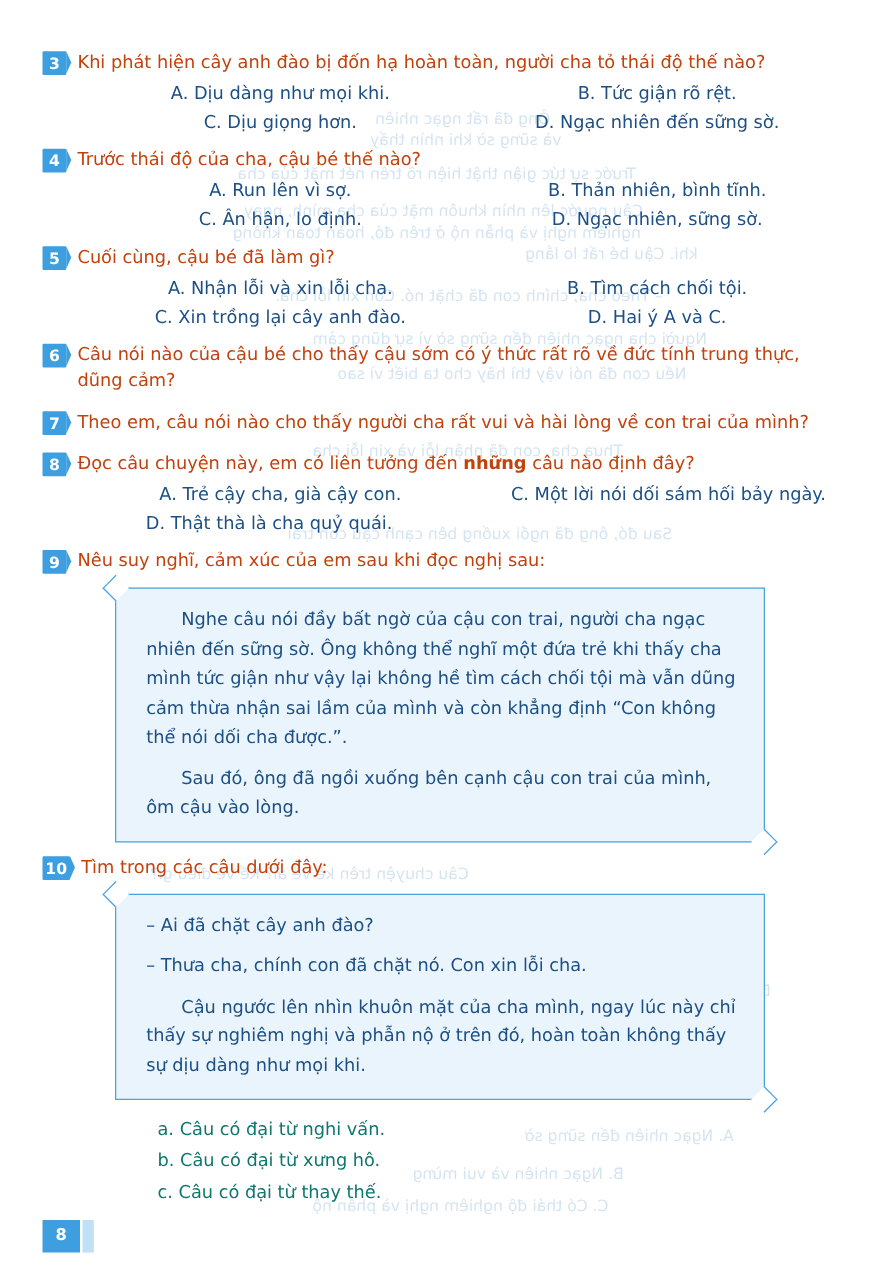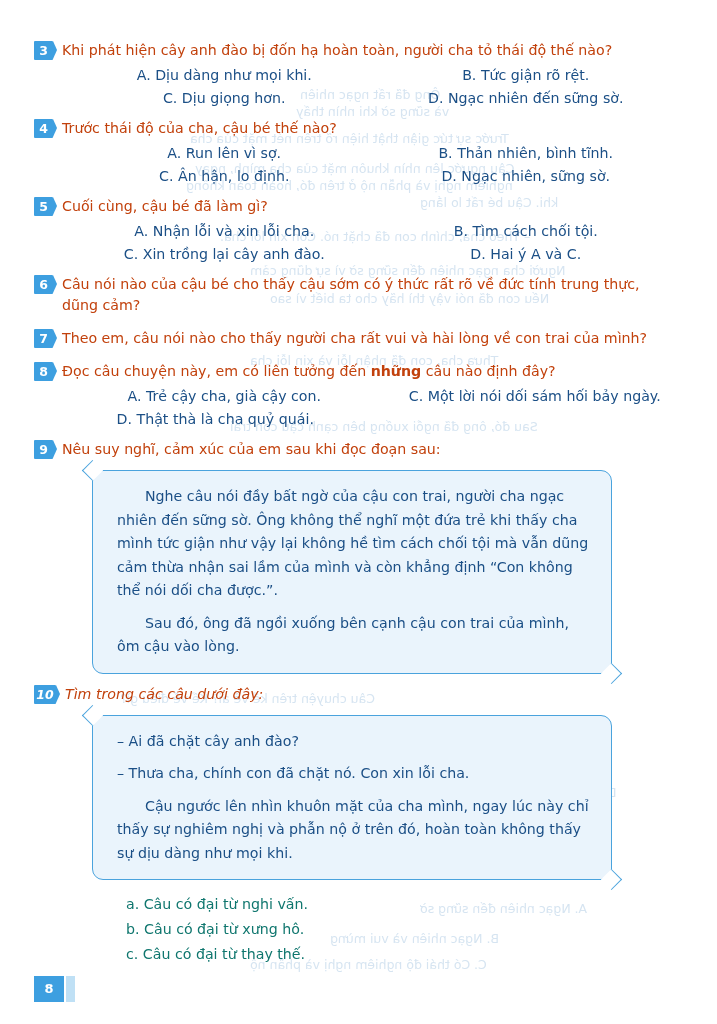--- a/index.html
+++ b/index.html
@@ -97,21 +97,21 @@
     position: relative;
     margin: 10px 12px 10px 58px;
     width: 520px;
     box-sizing: border-box;
     border: 1.6px solid #4aa3dd;
     background: #eaf4fc;
     padding: 14px 22px 14px 24px;
     font-size: 14.2px;
     line-height: 23.5px;
     color: #1b4f86;
-    border-radius: 11px;
+    border-radius: 0;
     z-index: 2;
   }
   .notebox::before,
   .notebox::after {
     content: "";
     position: absolute;
     width: 14px;
     height: 14px;
     background: #ffffff;
     border: 1.6px solid #4aa3dd;
@@ -229,29 +229,29 @@
     <div class="qtext"><span>Đọc câu chuyện này, em có liên tưởng đến </span><b>những</b><span> câu nào định đây?</span></div>
   </div>
   <div class="answers">
     <div class="ans colA">A. Trẻ cậy cha, già cậy con.</div>
     <div class="ans colA">C. Một lời nói dối sám hối bảy ngày.</div>
     <div class="ans colB">D. Thật thà là cha quỷ quái.</div>
   </div>
 
   <div class="q-row" style="margin-bottom:0;">
     <div class="qnum">9</div>
-    <div class="qtext">Nêu suy nghĩ, cảm xúc của em sau khi đọc đoạn sau:</div>
+    <div class="qtext">Nêu suy nghĩ, cảm xúc của em sau khi đọc nghị sau:</div>
   </div>
 
   <div class="notebox">
     <p class="indent">Nghe câu nói đầy bất ngờ của cậu con trai, người cha ngạc nhiên đến sững sờ. Ông không thể nghĩ một đứa trẻ khi thấy cha mình tức giận như vậy lại không hề tìm cách chối tội mà vẫn dũng cảm thừa nhận sai lầm của mình và còn khẳng định “Con không thể nói dối cha được.”.</p>
     <p class="indent">Sau đó, ông đã ngồi xuống bên cạnh cậu con trai của mình, ôm cậu vào lòng.</p>
   </div>
 
-  <div class="q-row" style="margin-top:8px; margin-bottom:0;font-style:italic;">
+  <div class="q-row" style="margin-top:8px; margin-bottom:0;">
     <div class="qnum wide">10</div>
     <div class="qtext">Tìm trong các câu dưới đây:</div>
   </div>
 
   <div class="notebox">
     <p class="dash-line">– Ai đã chặt cây anh đào?</p>
     <p class="dash-line">– Thưa cha, chính con đã chặt nó. Con xin lỗi cha.</p>
     <p class="indent">Cậu ngước lên nhìn khuôn mặt của cha mình, ngay lúc này chỉ thấy sự nghiêm nghị và phẫn nộ ở trên đó, hoàn toàn không thấy sự dịu dàng như mọi khi.</p>
   </div>
 

